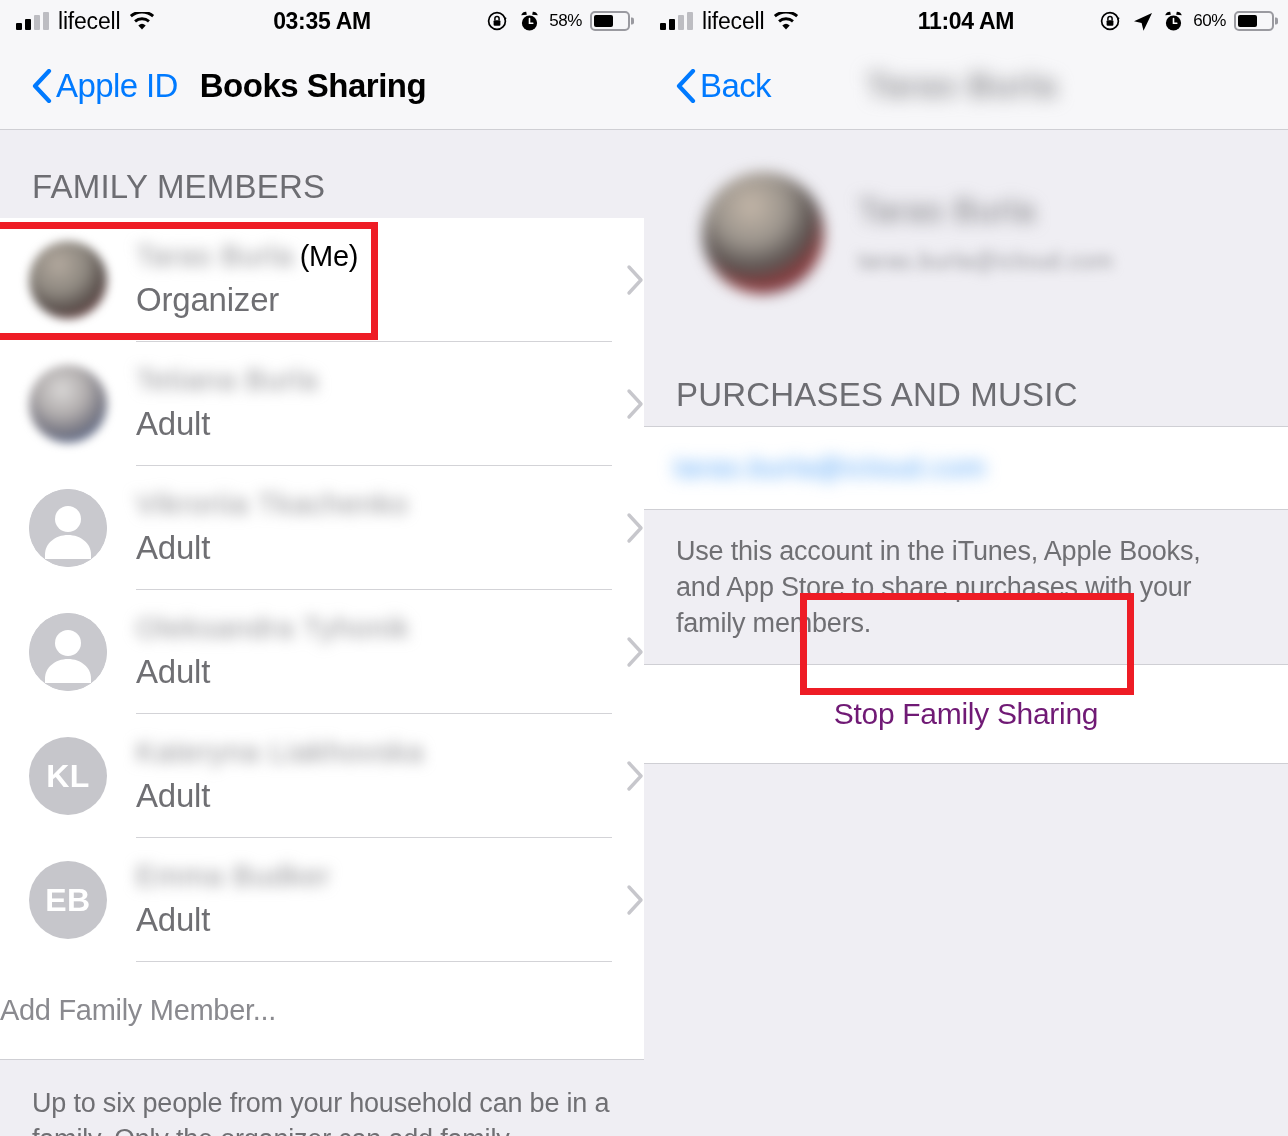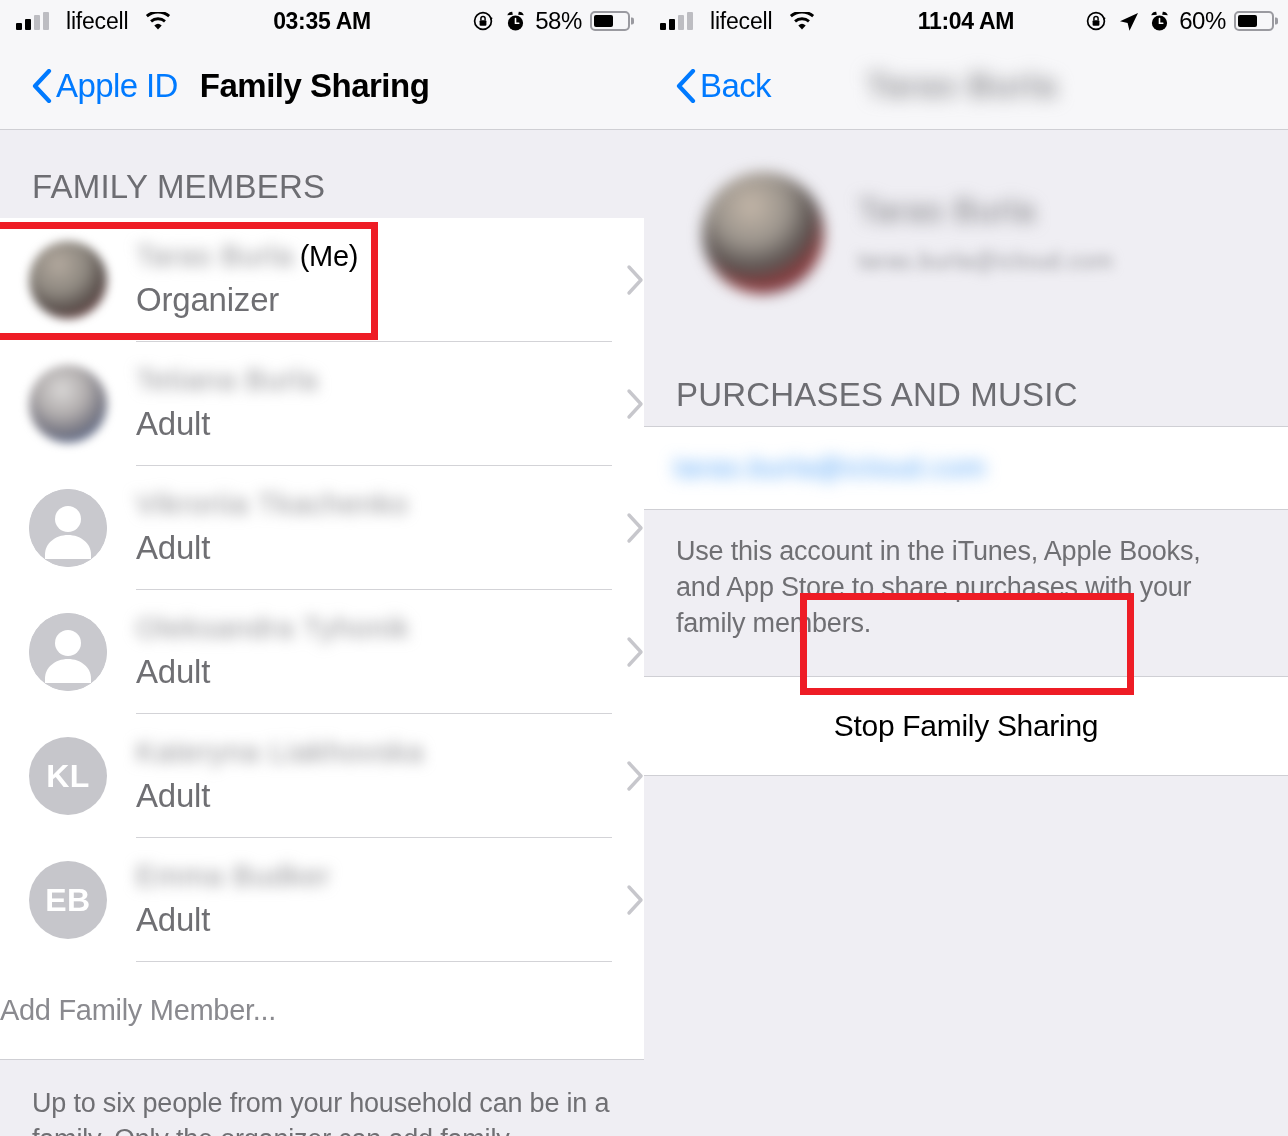--- a/index.html
+++ b/index.html
@@ -35,21 +35,21 @@
     align-items: center;
     padding: 0 14px 0 16px;
     position: relative;
     font-size: 23px;
     font-weight: 500;
     color: #000;
   }
   .sb-left {
     display: flex;
     align-items: center;
-    gap: 17px;
+    gap: 9px;
   }
   .signal-bars {
     display: flex;
     align-items: flex-end;
     gap: 3px;
     height: 18px;
   }
   .signal-bars i {
     display: block;
     width: 6px;
@@ -77,21 +77,21 @@
 
   .sb-right {
     margin-left: auto;
     display: flex;
     align-items: center;
     gap: 8px;
     position: relative;
     z-index: 2;
   }
   .rot-ic, .alarm-ic, .loc-ic { display: block; }
-  .batt-pct { font-size: 24px; font-weight: 500; letter-spacing: -0.4px; }
+  .batt-pct { font-size: 17px; font-weight: 500; letter-spacing: -0.4px; }
   .battery {
     width: 40px; height: 20px;
     border: 2px solid #9a9aa0;
     border-radius: 5px;
     position: relative;
     padding: 2px;
   }
   .battery::after {
     content: "";
     position: absolute;
@@ -304,35 +304,35 @@
     color: #4ea0f7;
     filter: blur(8px);
     letter-spacing: 0.8px;
     user-select: none;
   }
 
   .desc-note {
     font-size: 27px;
     line-height: 1.33;
     color: #6f6f73;
-    padding: 24px 36px 34px 32px;
+    padding: 24px 36px 22px 32px;
     letter-spacing: -0.2px;
     background: #efeef3;
   }
 
   .stop-row {
     background: #fff;
     border-top: 1px solid #cfcfd4;
     border-bottom: 1px solid #cfcfd4;
     min-height: 100px;
     display: flex;
     align-items: center;
     justify-content: center;
     font-size: 30px;
-    color: #000000;
+    color: #701a75;
     letter-spacing: -0.3px;
     cursor: pointer;
   }
 
   
   .anno {
     position: absolute;
     border: 7px solid #ee1c25;
     pointer-events: none;
     z-index: 20;
@@ -393,21 +393,21 @@
       </div>
     </div>
 
     <div class="navbar">
       <div class="nav-back">
         <svg class="chev-back" viewBox="0 0 20 34">
           <path d="M17 2 3 17l14 15" fill="none" stroke="#007aff" stroke-width="4.2" stroke-linecap="round" stroke-linejoin="round"></path>
         </svg>
         <span>Apple ID</span>
       </div>
-      <div class="nav-title">Family Sharing</div>
+      <div class="nav-title">Books Sharing</div>
     </div>
 
     <div class="section-header">FAMILY MEMBERS</div>
 
     <div class="list">
 
       <div class="row">
         <div class="row-avatar-wrap">
           <div class="avatar photo-a"></div>
         </div>

